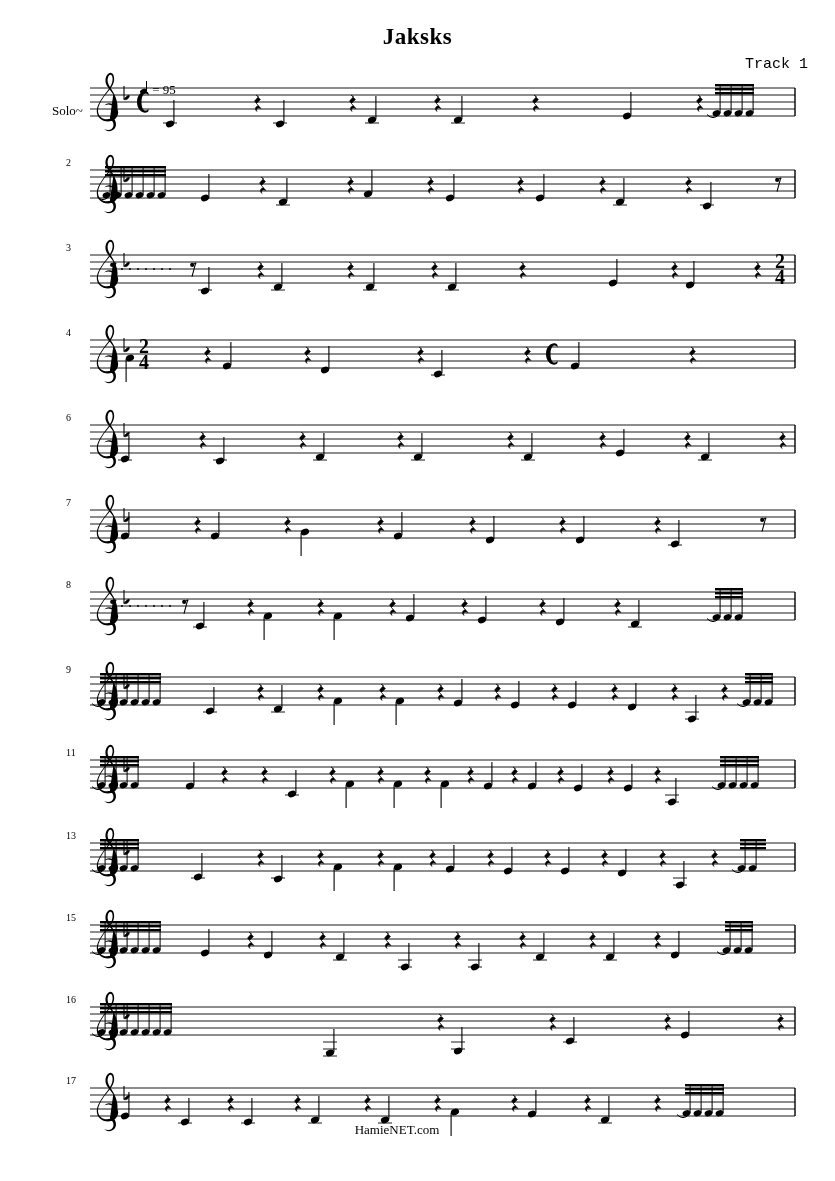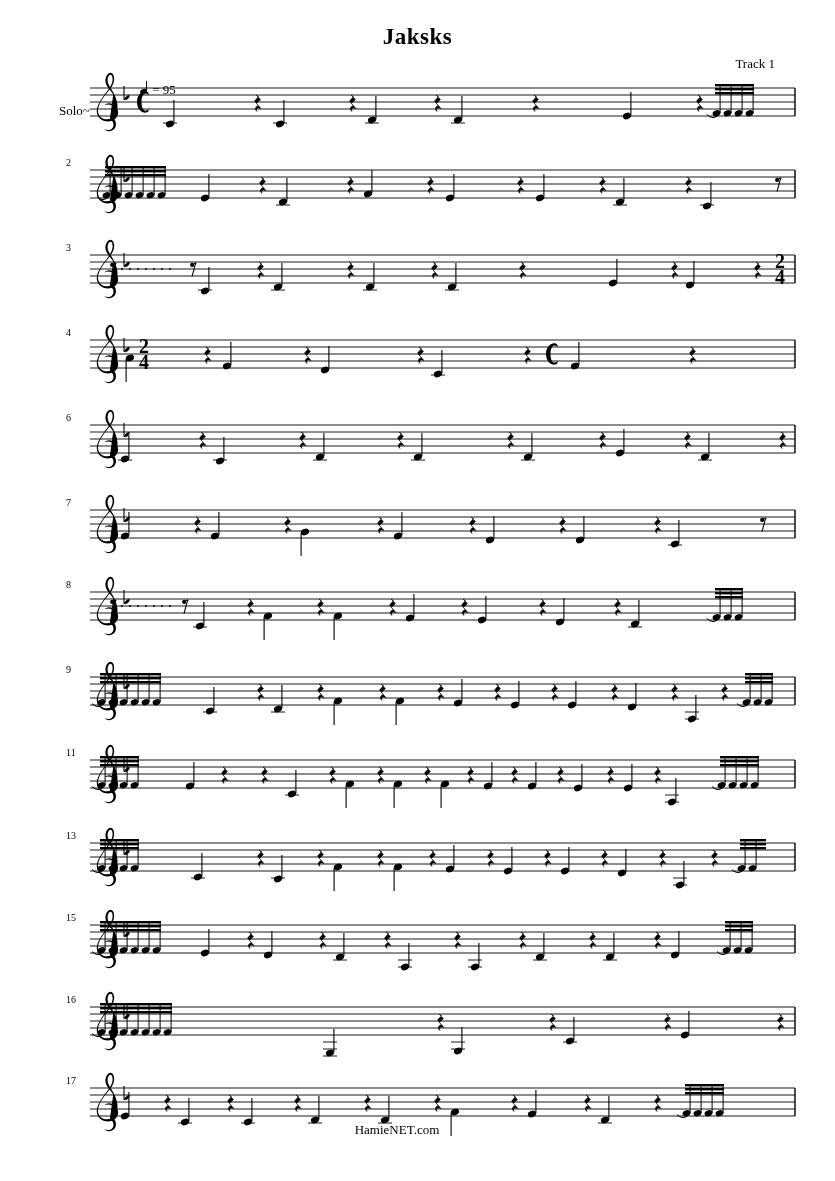--- a/index.html
+++ b/index.html
@@ -27,28 +27,28 @@
     top: 24px;
     width: 835px;
     text-align: center;
     font-size: 23px;
     font-weight: bold;
     font-family: "Liberation Serif", serif;
     letter-spacing: 0.5px;
   }
   .track-label {
     position: absolute;
-    right: 60px;
+    right: 27px;
     top: 56px;
-    font-size: 13px;
-    font-family: Liberation Serif, serif;
+    font-size: 15px;
+    font-family: Liberation Mono, monospace;
   }
   .instrument {
     position: absolute;
-    left: 59px;
+    left: 52px;
     top: 103px;
     font-size: 13px;
     font-family: "Liberation Serif", serif;
   }
   .tempo {
     position: absolute;
     left: 140px;
     top: 82px;
     font-size: 13px;
     font-family: "Liberation Serif", serif;

